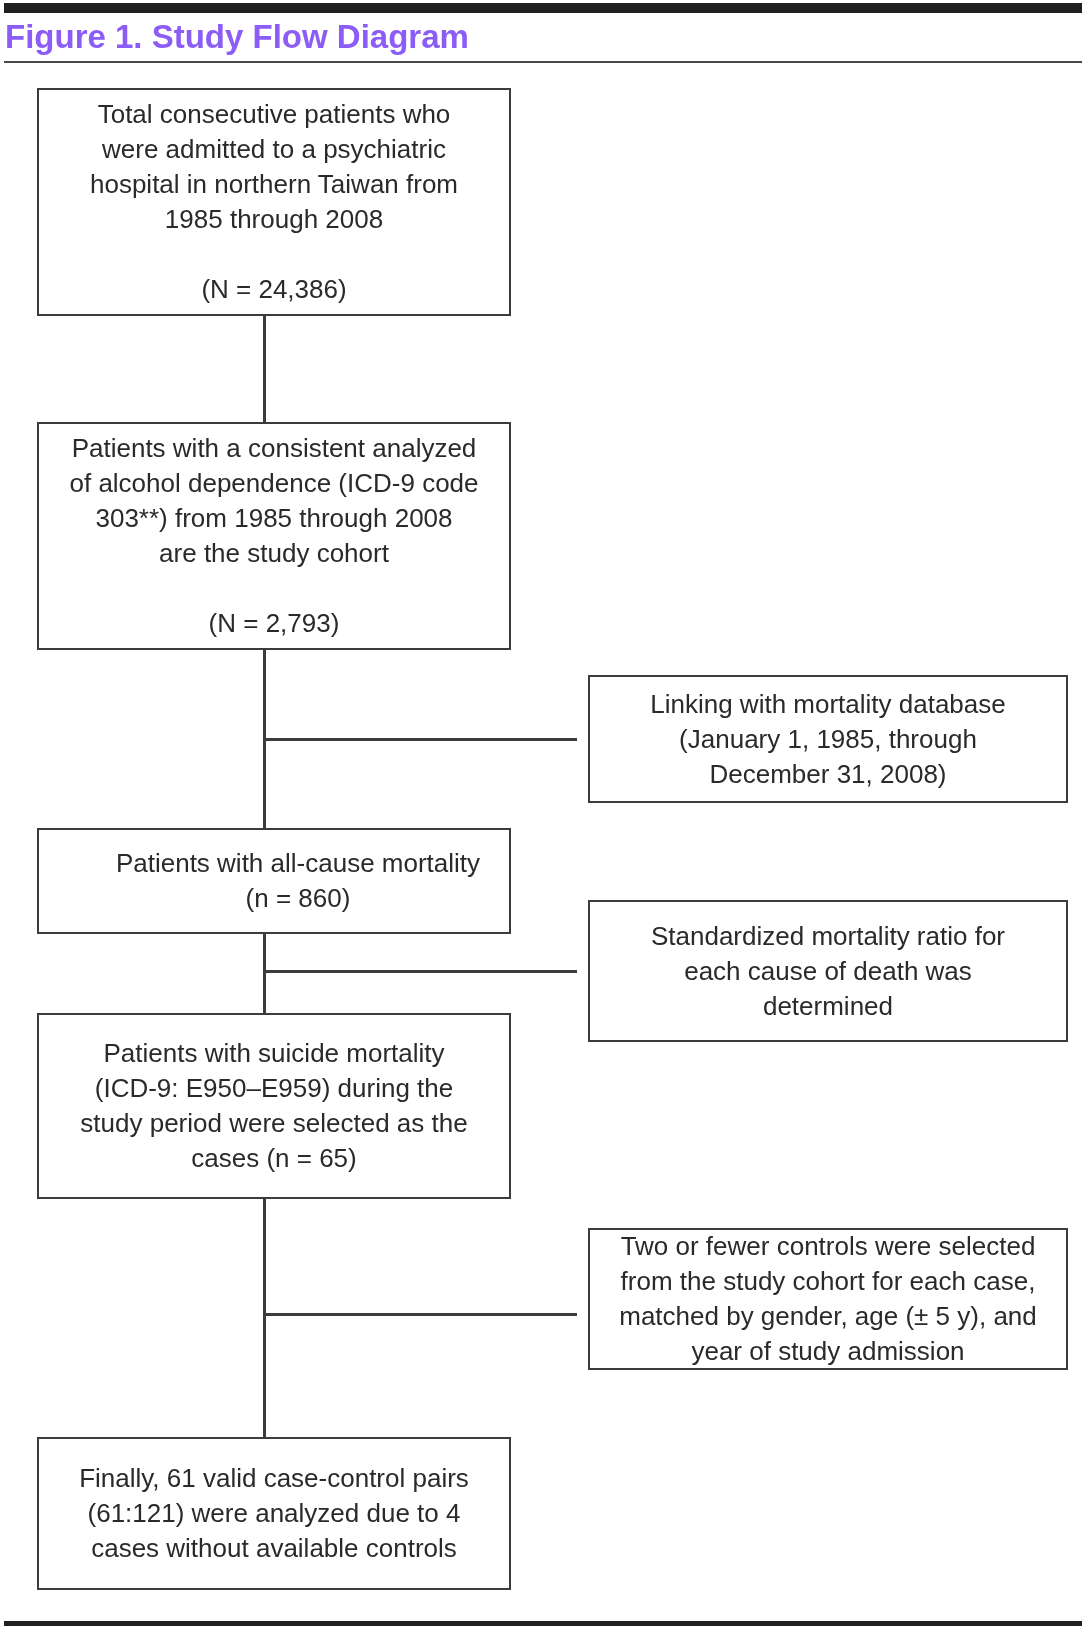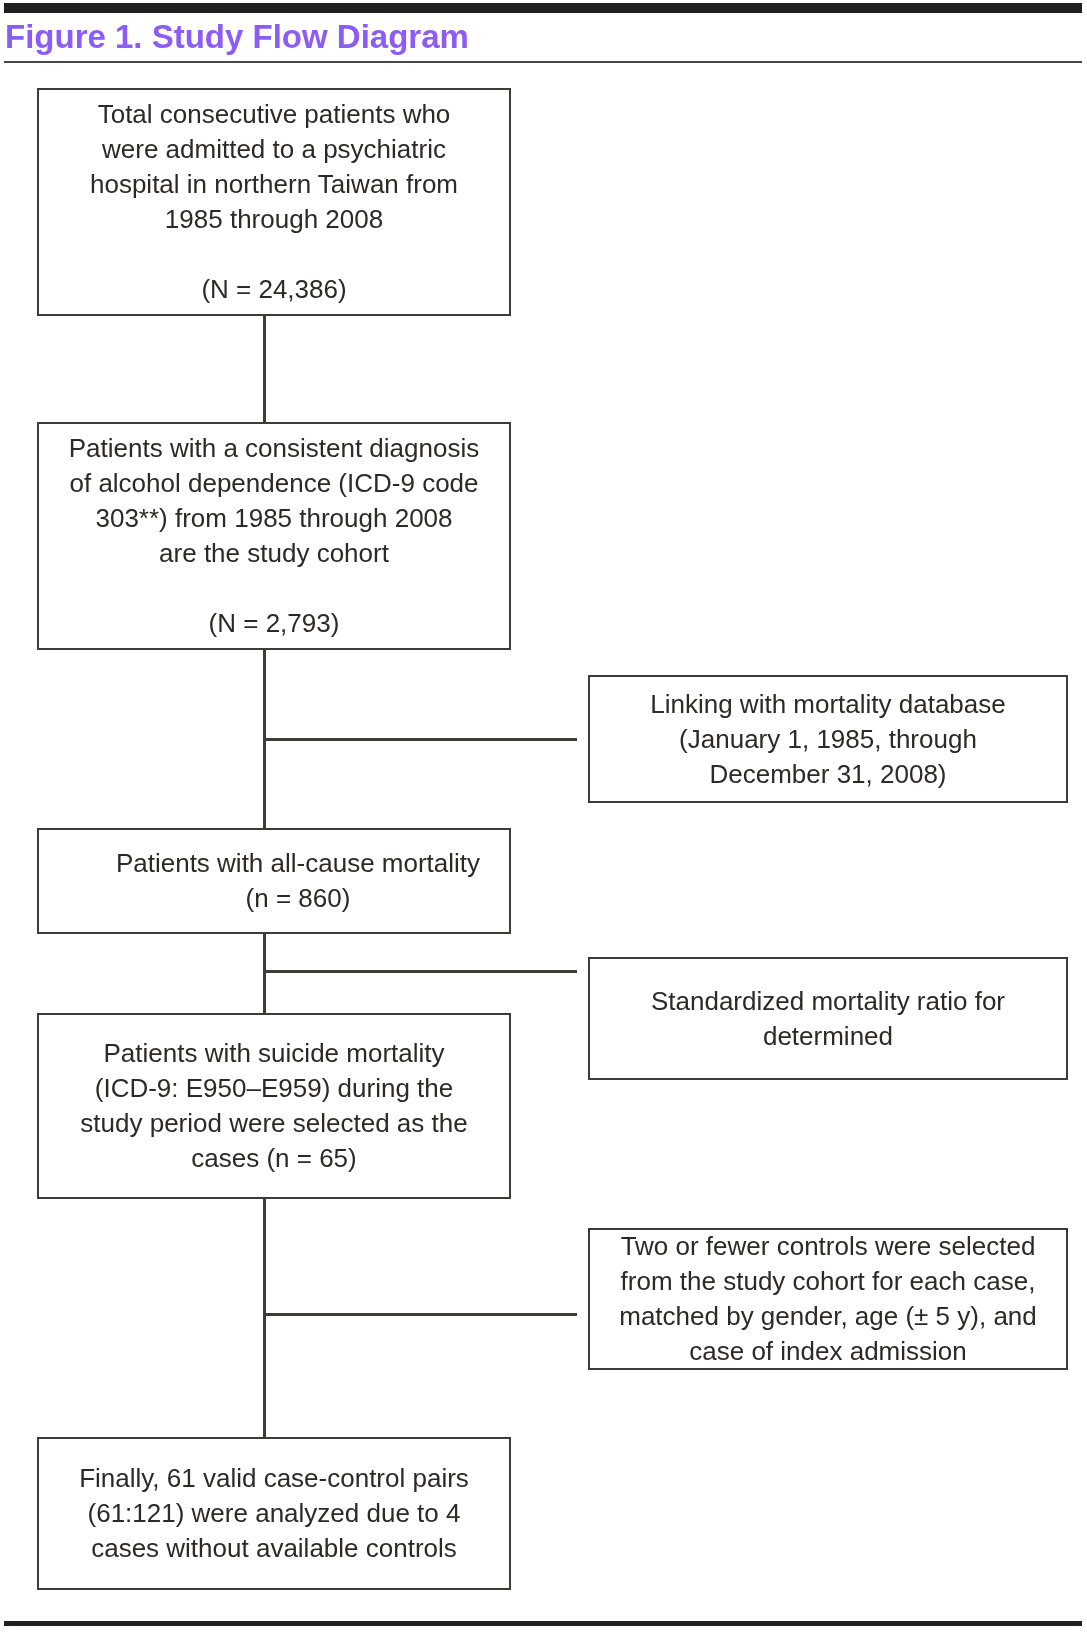--- a/index.html
+++ b/index.html
@@ -68,21 +68,21 @@
   .flow-box .line { white-space: nowrap; }
   .flow-box .spacer { height: 35px; }
   .main-col { left: 26px; width: 474px; }
   .side-col { left: 577px; width: 480px; }
   .box-1 { top: 88px;  height: 228px; }
   .box-2 { top: 422px; height: 228px; }
   .box-3 { top: 828px; height: 106px; padding-left: 48px; }
   .box-4 { top: 1013px; height: 186px; align-items: center; }
   .box-5 { top: 1437px; height: 153px; }
   .side-1 { top: 675px;  height: 128px; }
-  .side-2 { top: 957px;  height: 123px; }
+  .side-2 { top: 900px;  height: 142px; }
   .side-3 { top: 1228px; height: 142px; }
   .connector {
     position: absolute;
     background: #3d3c3b;
   }
   .conn-v { width: 3px; left: 263px; }
   .conn-h { height: 3px; left: 265px; width: 312px; }
   .conn-v1 { top: 316px; height: 106px; }
   .conn-v2 { top: 650px; height: 178px; }
   .conn-v3 { top: 934px; height: 79px; }
@@ -111,21 +111,21 @@
   <div class="flow-box main-col box-1">
     <div class="line">Total consecutive patients who</div>
     <div class="line">were admitted to a psychiatric</div>
     <div class="line">hospital in northern Taiwan from</div>
     <div class="line">1985 through 2008</div>
     <div class="spacer"></div>
     <div class="line">(N = 24,386)</div>
   </div>
 
   <div class="flow-box main-col box-2">
-    <div class="line">Patients with a consistent diagnosis</div>
+    <div class="line">Patients with a consistent analyzed</div>
     <div class="line">of alcohol dependence (ICD-9 code</div>
     <div class="line">303**) from 1985 through 2008</div>
     <div class="line">are the study cohort</div>
     <div class="spacer"></div>
     <div class="line">(N = 2,793)</div>
   </div>
 
   <div class="flow-box main-col box-3">
     <div class="line">Patients with all-cause mortality</div>
     <div class="line">(n = 860)</div>
@@ -145,25 +145,26 @@
   </div>
 
   <div class="flow-box side-col side-1">
     <div class="line">Linking with mortality database</div>
     <div class="line">(January 1, 1985, through</div>
     <div class="line">December 31, 2008)</div>
   </div>
 
   <div class="flow-box side-col side-2">
     <div class="line">Standardized mortality ratio for</div>
+    <div class="line">each cause of death was</div>
     <div class="line">determined</div>
   </div>
 
   <div class="flow-box side-col side-3">
     <div class="line">Two or fewer controls were selected</div>
     <div class="line">from the study cohort for each case,</div>
     <div class="line">matched by gender, age (± 5 y), and</div>
-    <div class="line">case of index admission</div>
+    <div class="line">year of study admission</div>
   </div>
 
   <div class="rule-bottom"></div>
 
 </div>
 
 </body></html>

